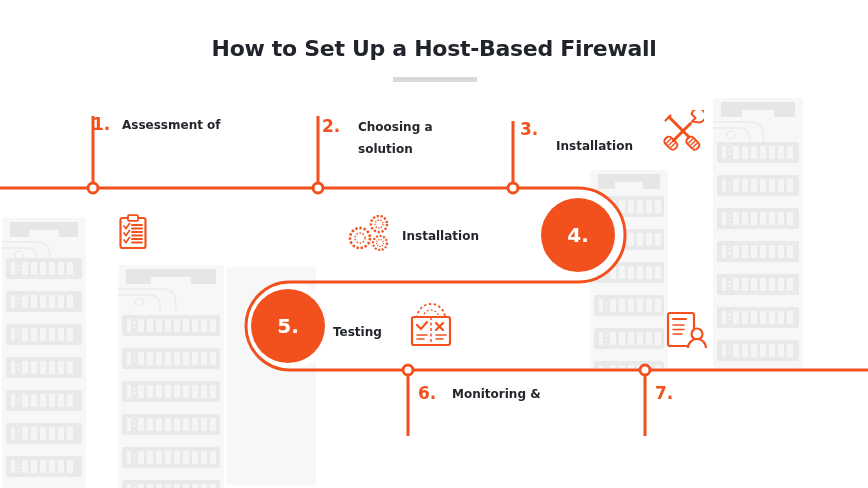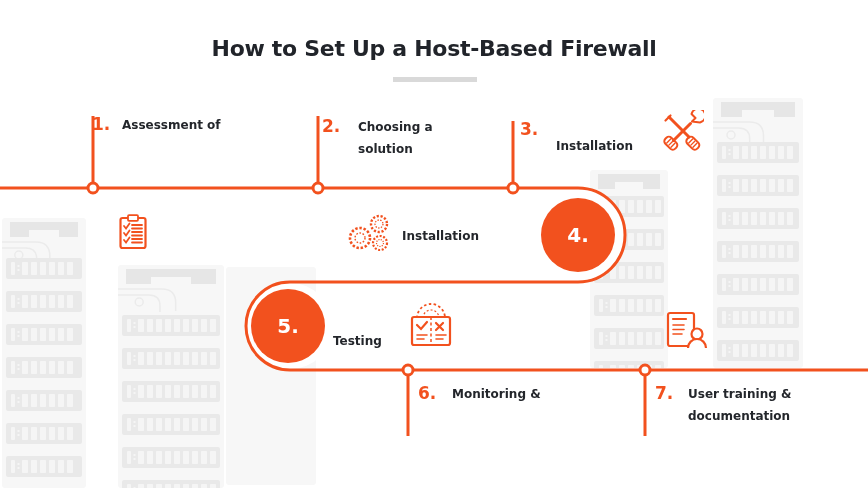--- a/index.html
+++ b/index.html
@@ -456,21 +456,21 @@
     <div class="step-label" style="left:402px;top:225px;">
       <div>Installation</div>
     </div>
     <div class="big-circle" style="left:541px;top:198px;">
       <span>4.</span>
     </div>
 
     <div class="big-circle" style="left:251px;top:289px;">
       <span>5.</span>
     </div>
-    <div class="step-label" style="left:333px;top:330px;">
+    <div class="step-label" style="left:333px;top:321px;">
       <div>Testing</div>
     </div>
     <div class="icon" style="left:407px;top:298px;">
       <svg width="48" height="52" viewBox="0 0 48 52">
         <path class="ic-stroke" d="M10 20 A14 14 0 0 1 38 20" stroke-width="1.8" stroke-dasharray="2.5 2.4"></path>
         <path class="ic-stroke" d="M16 20 A8 8 0 0 1 32 20" stroke-width="1.2" stroke-dasharray="2 2"></path>
         <rect class="ic-fillwhite" x="5" y="19" width="38" height="28" rx="2" stroke-width="2.2"></rect>
         <path class="ic-stroke" d="M24 19 V47" stroke-width="1.5" stroke-dasharray="3 2.5"></path>
         <g class="ic-stroke" stroke-linecap="round">
           <path d="M10 27 L14 31 L20 24" stroke-width="2.2"></path>
@@ -480,24 +480,20 @@
         </g>
       </svg>
     </div>
 
     <div class="step-number" style="left:418px;top:383px;">6.</div>
     <div class="step-label" style="left:452px;top:383px;">
       <div>Monitoring &amp;</div>
     </div>
 
     <div class="step-number" style="left:655px;top:383px;">7.</div>
-    <div class="step-label" style="left:688px;top:383px;">
-      <div>User training &amp;</div>
-      <div>documentation</div>
-    </div>
     <div class="icon" style="left:666px;top:311px;">
       <svg width="42" height="38" viewBox="0 0 42 38">
         <rect class="ic-fillwhite" x="2" y="2" width="26" height="33" rx="2" stroke-width="2.2"></rect>
         <g class="ic-stroke" stroke-linecap="round">
           <path d="M7 8 H20" stroke-width="2.2"></path>
           <path d="M7 14 H18 M7 18.5 H18 M7 23 H16" stroke-width="1.6"></path>
         </g>
         <circle class="ic-fillwhite" cx="31" cy="23" r="5.5" stroke-width="2.2"></circle>
         <path class="ic-fillwhite" d="M22 37 a9 9 0 0 1 18 0" stroke-width="2.2"></path>
       </svg>

